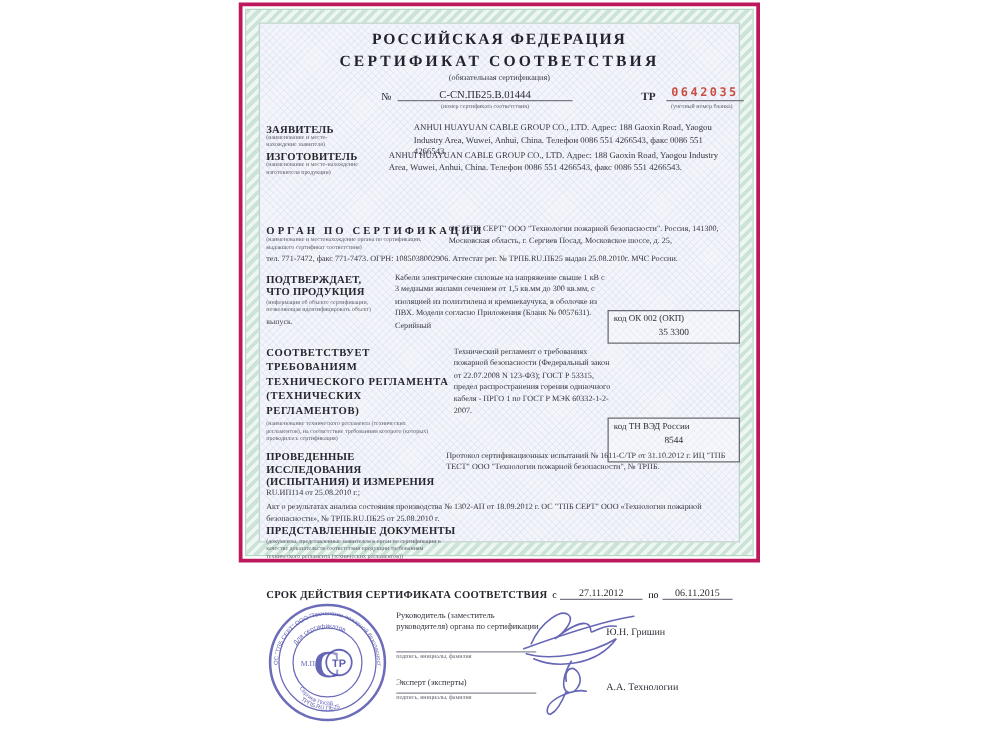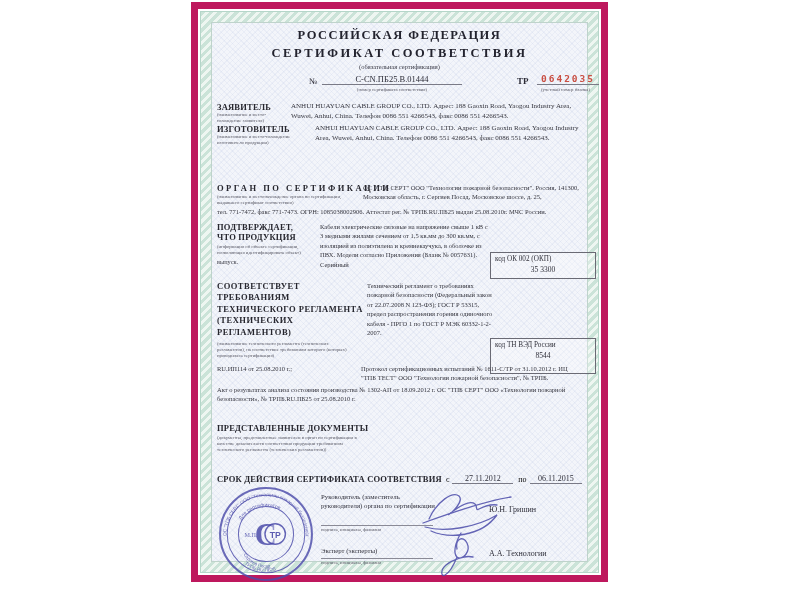--- a/index.html
+++ b/index.html
@@ -1,19 +1,19 @@
 <!DOCTYPE html>
 <html><head>
 <meta charset="utf-8">
 <style>
   html,body{margin:0;padding:0;background:#ffffff;width:800px;height:600px;overflow:hidden;
     font-family:"Liberation Serif", serif;}
   .canvas{position:relative;width:800px;height:600px;background:#ffffff;}
-  .cert{position:absolute;left:191px;top:2px;width:417px;height:580px;box-sizing:border-box;
-    border:7px solid #be185d;background:#ffffff;padding:2px;}
+  .cert{position:absolute;left:191px;top:2px;width:417px;height:448px;box-sizing:border-box;
+    border:3px solid #be185d;background:#ffffff;padding:2px;}
   .frame{position:absolute;inset:2px;background:
     repeating-linear-gradient(135deg,#cbe3d8 0 3px,#eef6f1 3px 6px);
     border:1px solid #b5d6c9;}
   .inner{position:absolute;inset:13px;border:1px solid #bfd3cb;
     background:
       repeating-linear-gradient(45deg,rgba(168,182,220,0.13) 0 1px,transparent 1px 4px),
       repeating-linear-gradient(-45deg,rgba(168,182,220,0.13) 0 1px,transparent 1px 4px),
       #f3f5fa;}
   .sec{position:absolute;left:5px;right:5px;}
   .ttl1{font-weight:bold;font-size:12.5px;letter-spacing:1.5px;text-align:center;color:#23232e;}
@@ -48,21 +48,21 @@
       <div class="sec ttl2" style="top:23px;">СЕРТИФИКАТ СООТВЕТСТВИЯ</div>
       <div class="sec sub" style="top:40px;">(обязательная сертификация)</div>
 
       <div class="abs" style="top:53px;left:97px;font-size:8.5px;color:#2b2b36;">№</div>
       <div class="abs uline" style="top:51px;left:110px;width:140px;font-size:8.5px;color:#2b2b36;">C-CN.ПБ25.В.01444</div>
       <div class="abs cap" style="top:64px;left:110px;width:140px;text-align:center;">(номер сертификата соответствия)</div>
       <div class="abs" style="top:53px;left:305px;font-size:9px;font-weight:bold;color:#2b2b36;">ТР</div>
       <div class="abs uline redno" style="top:50px;left:325px;width:62px;">0642035</div>
       <div class="abs cap" style="top:64px;left:320px;width:67px;text-align:center;">(учетный номер бланка)</div>
 
-      <div class="sec row" style="top:79px;">
+      <div class="sec row" style="top:79px;gap:44px;">
         <div style="width:68px;flex:none;">
           <div class="lbl">ЗАЯВИТЕЛЬ</div>
           <div class="cap">(наименование и место-нахождение заявителя)</div>
         </div>
         <div class="txt" style="flex:1;padding-left:6px;">ANHUI HUAYUAN CABLE GROUP CO., LTD. Адрес: 188 Gaoxin Road, Yaogou Industry Area, Wuwei, Anhui, China. Телефон 0086 551 4266543, факс 0086 551 4266543.</div>
       </div>
 
       <div class="sec row" style="top:101px;">
         <div style="width:92px;flex:none;">
           <div class="lbl">ИЗГОТОВИТЕЛЬ</div>
@@ -103,20 +103,21 @@
         <div class="txt-sm" style="width:126px;flex:none;padding-left:4px;">Технический регламент о требованиях пожарной безопасности (Федеральный закон от 22.07.2008 N 123-ФЗ); ГОСТ Р 53315, предел распространения горения одиночного кабеля - ПРГО 1 по ГОСТ Р МЭК 60332-1-2-2007.</div>
       </div>
       <div class="codebox" style="top:291px;left:278px;width:106px;height:36px;margin-top:24px;">
         <div>код ТН ВЭД России</div>
         <div class="val">8544</div>
       </div>
 
       <div class="sec" style="top:341px;">
         <div class="row">
           <div style="width:138px;flex:none;">
+            <div class="lbl">ПРОВЕДЕННЫЕ ИССЛЕДОВАНИЯ (ИСПЫТАНИЯ) И ИЗМЕРЕНИЯ</div>
             <div class="txt-sm">RU.ИП114 от 25.08.2010 г.;</div>
           </div>
           <div class="txt-sm" style="flex:1;padding-left:6px;">Протокол сертификационных испытаний № 1611-С/ТР от 31.10.2012 г. ИЦ "ТПБ ТЕСТ" ООО "Технологии пожарной безопасности", № ТРПБ.</div>
         </div>
         <div class="txt-sm" style="margin-top:2px;">Акт о результатах анализа состояния производства № 1302-АП от 18.09.2012 г. ОС "ТПБ СЕРТ" ООО «Технологии пожарной безопасности», № ТРПБ.RU.ПБ25 от 25.08.2010 г.</div>
       </div>
 
       <div class="sec" style="top:400px;">
         <div class="lbl">ПРЕДСТАВЛЕННЫЕ ДОКУМЕНТЫ</div>
         <div class="cap" style="margin-top:2px;width:150px;">(документы, представленные заявителем в орган по сертификации в качестве доказательств соответствия продукции требованиям технического регламента (технических регламентов))</div>

